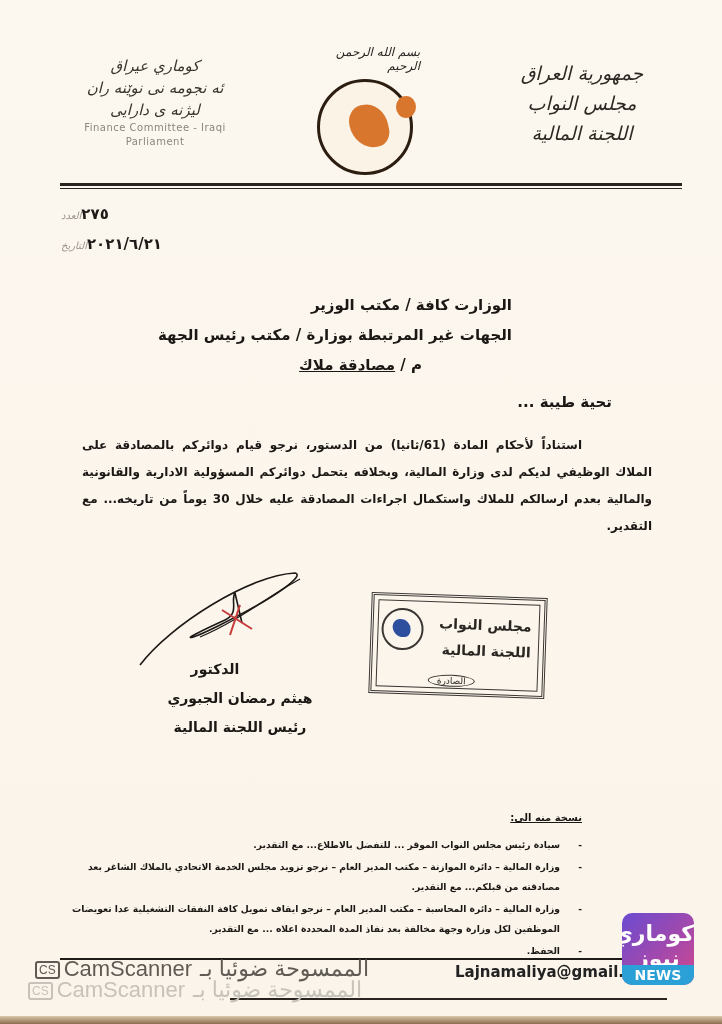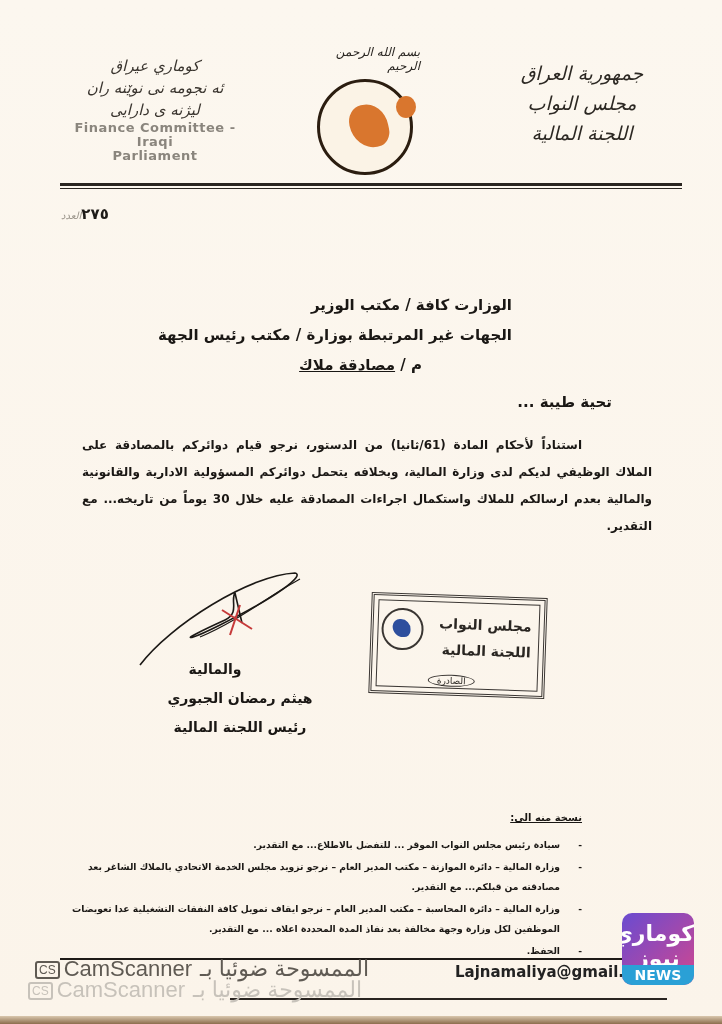--- a/index.html
+++ b/index.html
@@ -9,21 +9,21 @@
     font-family:"DejaVu Sans", sans-serif;
     color:#1a1714;
     position:relative;
   }
   .page { position:absolute; inset:0; background:linear-gradient(#fcf7ef,#fbf4ea); }
   .edge-bottom { position:absolute; left:0; right:0; bottom:0; height:8px; background:linear-gradient(#d9c7ad,#8c6d4d); }
 
   
   .hdr-left { position:absolute; left:60px; top:55px; width:190px; text-align:center; direction:rtl; }
   .hdr-left .cal { font-family:"DejaVu Serif", serif; font-style:italic; color:#3a352f; font-size:15px; line-height:22px; letter-spacing:1px; }
-  .hdr-left .en { direction:ltr; font-size:13px; color:#8a857d; line-height:14px; letter-spacing:0.5px; font-weight:bold; }
+  .hdr-left .en { direction:ltr; font-size:10px; color:#8a857d; line-height:14px; letter-spacing:0.5px; font-weight:normal; }
   .hdr-right { position:absolute; right:40px; top:58px; width:200px; text-align:center; direction:rtl; }
   .hdr-right .cal { font-family:"DejaVu Serif", serif; font-style:italic; color:#2c2823; font-size:19px; line-height:30px; }
   .emblem { position:absolute; left:310px; top:45px; width:110px; text-align:right; }
   .emblem .basmala { font-family:"DejaVu Serif", serif; font-style:italic; font-size:12px; color:#2a2622; direction:rtl; }
   .emblem .circle { margin:6px auto 0; width:90px; height:90px; border:3px solid #2b1d10; border-radius:50%; position:relative; background:#fbf3e6; }
   .emblem .map { position:absolute; left:30px; top:22px; width:38px; height:44px; background:#d9762e; border-radius:40% 55% 35% 60%; transform:rotate(-12deg); }
   .emblem .sun { position:absolute; right:-6px; top:14px; width:20px; height:22px; background:#d9762e; border-radius:50%; }
   .rule-top { position:absolute; left:60px; right:40px; top:183px; height:3px; background:#2a2521; }
   .rule-top2 { position:absolute; left:60px; right:40px; top:188px; height:1px; background:#2a2521; }
 
@@ -102,20 +102,21 @@
   <div class="cal">جمهورية العراق</div>
   <div class="cal">مجلس النواب</div>
   <div class="cal">اللجنة المالية</div>
 </div>
 
 <div class="rule-top"></div>
 <div class="rule-top2"></div>
 
 <div class="ref">
   <div><span>٢٧٥</span><span class="d">العدد</span></div>
+  <div><span>٢٠٢١/٦/٢١</span><span class="d">التاريخ</span></div>
 </div>
 
 <div class="addr">
   <div>الوزارت كافة / مكتب الوزير</div>
   <div>الجهات غير المرتبطة بوزارة / مكتب رئيس الجهة</div>
   <div class="subj">
     <span>م /</span>
     <u>مصادقة ملاك</u>
   </div>
 </div>
@@ -126,21 +127,21 @@
   <p>استناداً لأحكام المادة (61/ثانيا) من الدستور، نرجو قيام دوائركم بالمصادقة على الملاك الوظيفي لديكم لدى وزارة المالية، وبخلافه يتحمل دوائركم المسؤولية الادارية والقانونية والمالية بعدم ارسالكم للملاك واستكمال اجراءات المصادقة عليه خلال 30 يوماً من تاريخه... مع التقدير.</p>
 </div>
 
 <svg class="sig-svg" width="180" height="110" viewBox="0 0 180 110">
   <path d="M10 100 C 40 60, 120 10, 165 8 C 175 10, 150 30, 90 60 C 60 75, 40 80, 95 55 C 110 48, 100 35, 105 28 L 112 58" fill="none" stroke="#1c1916" stroke-width="1.6"></path>
   <path d="M170 14 C 140 30, 110 55, 70 72" fill="none" stroke="#1c1916" stroke-width="1.2"></path>
   <path d="M92 45 L 122 64 M 110 40 L 100 70" fill="none" stroke="#c63a3a" stroke-width="2"></path>
 </svg>
 
 <div class="signer">
-  <div class="t">والمالية</div>
+  <div class="t">الدكتور</div>
   <div>هيثم رمضان الجبوري</div>
   <div>رئيس اللجنة المالية</div>
 </div>
 
 <div class="stamp">
   <div class="inner"></div>
   <div class="logo"></div>
   <div class="l1">مجلس النواب</div>
   <div class="l2">اللجنة المالية</div>
   <div class="out">الصادرة</div>

